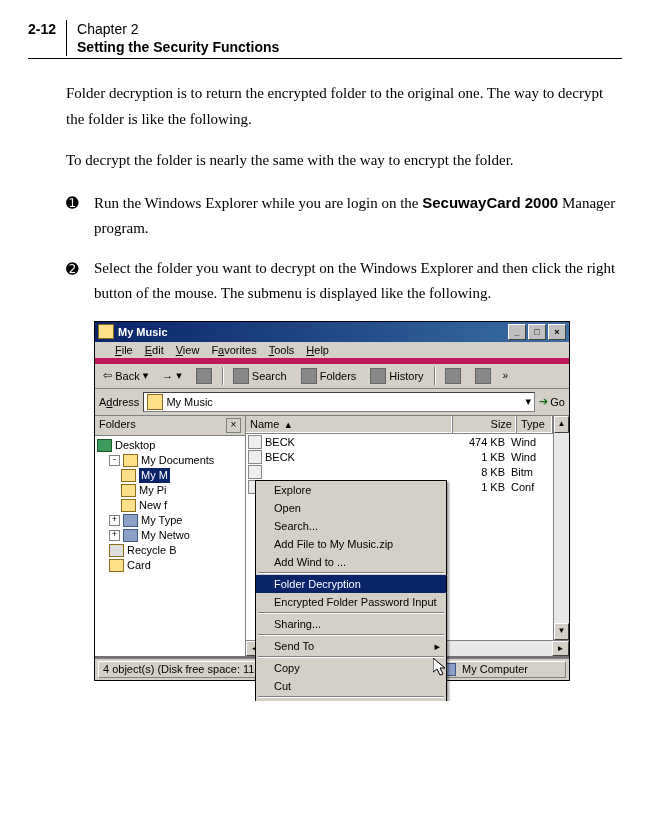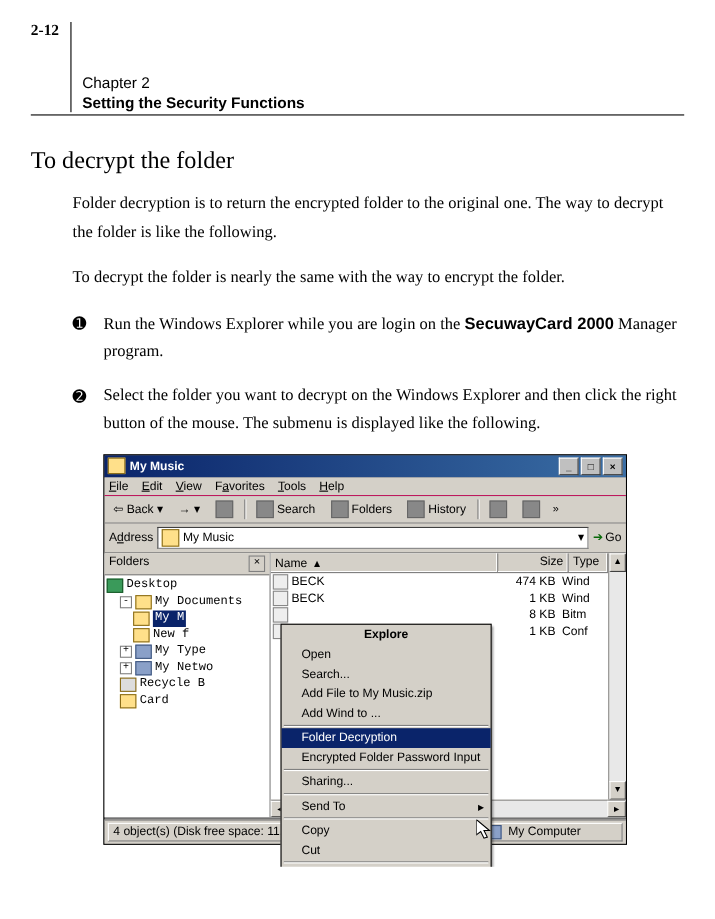--- a/index.html
+++ b/index.html
@@ -13,35 +13,34 @@
   .page {
     padding: 20px 28px 20px 28px;
   }
   .header {
     display: flex;
     border-bottom: 1.5px solid #000;
     padding-bottom: 2px;
     margin-bottom: 22px;
   }
   .page-num {
-    font-family: Liberation Serif, serif;
+    font-family: Liberation Sans, sans-serif;
     font-weight: bold;
     font-size: 14px;
     border-right: 1.5px solid #000;
     padding-right: 10px;
     margin-right: 10px;
     display:flex;
     align-items:flex-start;
     padding-top:1px;
   }
   .chapter-info {
     font-family: Arial, Helvetica, sans-serif;
     font-size: 14px;
     line-height: 1.3;
-    margin-top: 46px;
   }
   .chapter-name { font-weight: normal; }
   .chapter-sub { font-weight: bold; }
   .section-title {
     font-family: Georgia, 'Times New Roman', serif;
     font-size: 22px;
     font-weight: normal;
     margin: 28px 0 14px 0;
   }
   .body-text {
@@ -83,36 +82,36 @@
     padding:2px 3px;
     font-weight:bold;
     font-size:11px;
   }
   .titlebar .ticon {
     width:14px;height:13px;background:#ffe08a;border:1px solid #8a6d1a;margin-right:4px;
   }
   .titlebar .spacer{flex:1;}
   .winbtns{display:flex;gap:2px;}
   .winbtn{width:16px;height:14px;background:#c0c0c0;border:1px solid #fff;border-right-color:#404040;border-bottom-color:#404040;display:flex;align-items:center;justify-content:center;font-size:9px;font-weight:bold;color:#000;}
-  .menubar{background:#d4d0c8;padding:2px 4px;display:flex;gap:12px;border-bottom:1px solid #be185d;font-size:11px;}
+  .menubar{background:#d4d0c8;padding:2px 20px;display:flex;gap:12px;border-bottom:6px solid #be185d;font-size:11px;}
   .menubar span{cursor:default;}
   .menubar u{text-decoration:underline;}
   .toolbar{background:#d4d0c8;padding:3px 4px;display:flex;align-items:center;gap:6px;border-bottom:1px solid #808080;font-size:11px;}
   .tbtn{display:flex;align-items:center;gap:3px;padding:1px 4px;}
   .tico{width:14px;height:14px;background:#888;border:1px solid #666;}
   .sep{width:1px;height:18px;background:#808080;box-shadow:1px 0 #fff;}
   .chev{font-size:10px;padding:0 2px;}
   .addr{background:#d4d0c8;padding:3px 4px;display:flex;align-items:center;gap:4px;border-bottom:1px solid #808080;font-size:11px;}
   .addrbox{flex:1;background:#fff;border:1px solid #808080;border-top-color:#404040;border-left-color:#404040;padding:1px 3px;display:flex;align-items:center;gap:3px;}
   .gobtn{display:flex;align-items:center;gap:2px;}
   .panes{display:flex;background:#fff;height:240px;}
   .leftpane{width:150px;border-right:1px solid #808080;display:flex;flex-direction:column;}
   .lp-head{background:#d4d0c8;padding:2px 4px;display:flex;justify-content:space-between;border-bottom:1px solid #808080;font-size:11px;}
   .lp-close{width:13px;height:13px;border:1px solid #808080;text-align:center;line-height:11px;font-size:10px;}
-  .tree{padding:2px 2px;font-size:11px;line-height:15px;overflow:hidden;font-family:Liberation Mono, monospace;}
+  .tree{padding:2px 2px;font-size:11px;line-height:15px;overflow:hidden;}
   .tree-row{display:flex;align-items:center;white-space:nowrap;}
   .twist{width:9px;height:9px;border:1px solid #808080;margin-right:3px;text-align:center;line-height:7px;font-size:9px;}
   .fico{width:13px;height:11px;background:#ffe08a;border:1px solid #8a6d1a;margin-right:3px;flex-shrink:0;}
   .fico.desk{background:#3a9a5a;border-color:#1a5a2a;}
   .fico.comp{background:#8aa0c8;border-color:#405880;}
   .sel{background:#0a246a;color:#fff;padding:0 2px;}
   .ind1{padding-left:12px;} .ind2{padding-left:24px;}
   .rightpane{flex:1;display:flex;flex-direction:column;overflow:hidden;}
   .cols{display:flex;background:#d4d0c8;border-bottom:1px solid #808080;font-size:11px;}
   .col{border-right:1px solid #808080;padding:2px 4px;box-shadow:inset -1px -1px #fff;}
@@ -126,21 +125,21 @@
     margin-top:-176px;
     margin-left:160px;
     width:190px;
     background:#d4d0c8;
     border:1px solid #000;
     box-shadow:2px 2px 2px rgba(0,0,0,.4);
     font-size:11px;
     z-index:5;
   }
   .mi{padding:3px 18px 3px 18px;position:relative;white-space:nowrap;}
-  .mi.bolded{font-weight:bold;text-align:center;}
+  .mi.bolded{font-weight:normal;}
   .mi.hl{background:#0a246a;color:#fff;}
   .mdiv{border-top:1px solid #808080;border-bottom:1px solid #fff;margin:1px 2px;}
   .mi .arrow{position:absolute;right:6px;top:3px;}
   .cursor{position:relative;margin-top:-118px;margin-left:338px;width:0;height:0;z-index:6;}
   .cursor svg{position:absolute;}
   .status{background:#d4d0c8;border-top:1px solid #808080;display:flex;font-size:11px;padding:2px 3px;gap:2px;}
   .spane{border:1px solid #808080;border-top-color:#fff;border-left-color:#fff;padding:1px 4px;display:flex;align-items:center;gap:3px;}
   .spane.f1{flex:1;}
   .sb{width:15px;background:#d4d0c8;border-left:1px solid #808080;display:flex;flex-direction:column;}
   .sbbtn{height:15px;border:1px solid #fff;border-right-color:#404040;border-bottom-color:#404040;text-align:center;font-size:8px;line-height:13px;}
@@ -154,21 +153,20 @@
 
 <div class="page">
   <div class="header">
     <div class="page-num">2-12</div>
     <div class="chapter-info">
       <div class="chapter-name">Chapter 2</div>
       <div class="chapter-sub">Setting the Security Functions</div>
     </div>
   </div>
 
-  <div class="section-title">To decrypt the folder</div>
 
   <div class="body-text">Folder decryption is to return the encrypted folder to the original one. The way to decrypt the folder is like the following.</div>
   <div class="body-text">To decrypt the folder is nearly the same with the way to encrypt the folder.</div>
 
   <div class="step">
     <div class="num">➊</div>
     <div class="txt">
       <span>Run the Windows Explorer while you are login on the </span><span class="bold">SecuwayCard 2000</span><span> Manager program.</span>
     </div>
   </div>
@@ -249,20 +247,24 @@
               <span>Desktop</span>
             </div>
           <div class="tree-row ind1">
               <div class="twist">-</div>
               <div class="fico"></div>
               <span>My Documents</span>
             </div>
           <div class="tree-row ind2">
               <div class="fico"></div>
               <span class="sel">My M</span>
+            </div>
+          <div class="tree-row ind2">
+              <div class="fico"></div>
+              <span>My Pi</span>
             </div>
           <div class="tree-row ind2">
               <div class="fico"></div>
               <span>New f</span>
             </div>
           <div class="tree-row ind1">
               <div class="twist">+</div>
               <div class="fico comp"></div>
               <span>My Type</span>
             </div>

